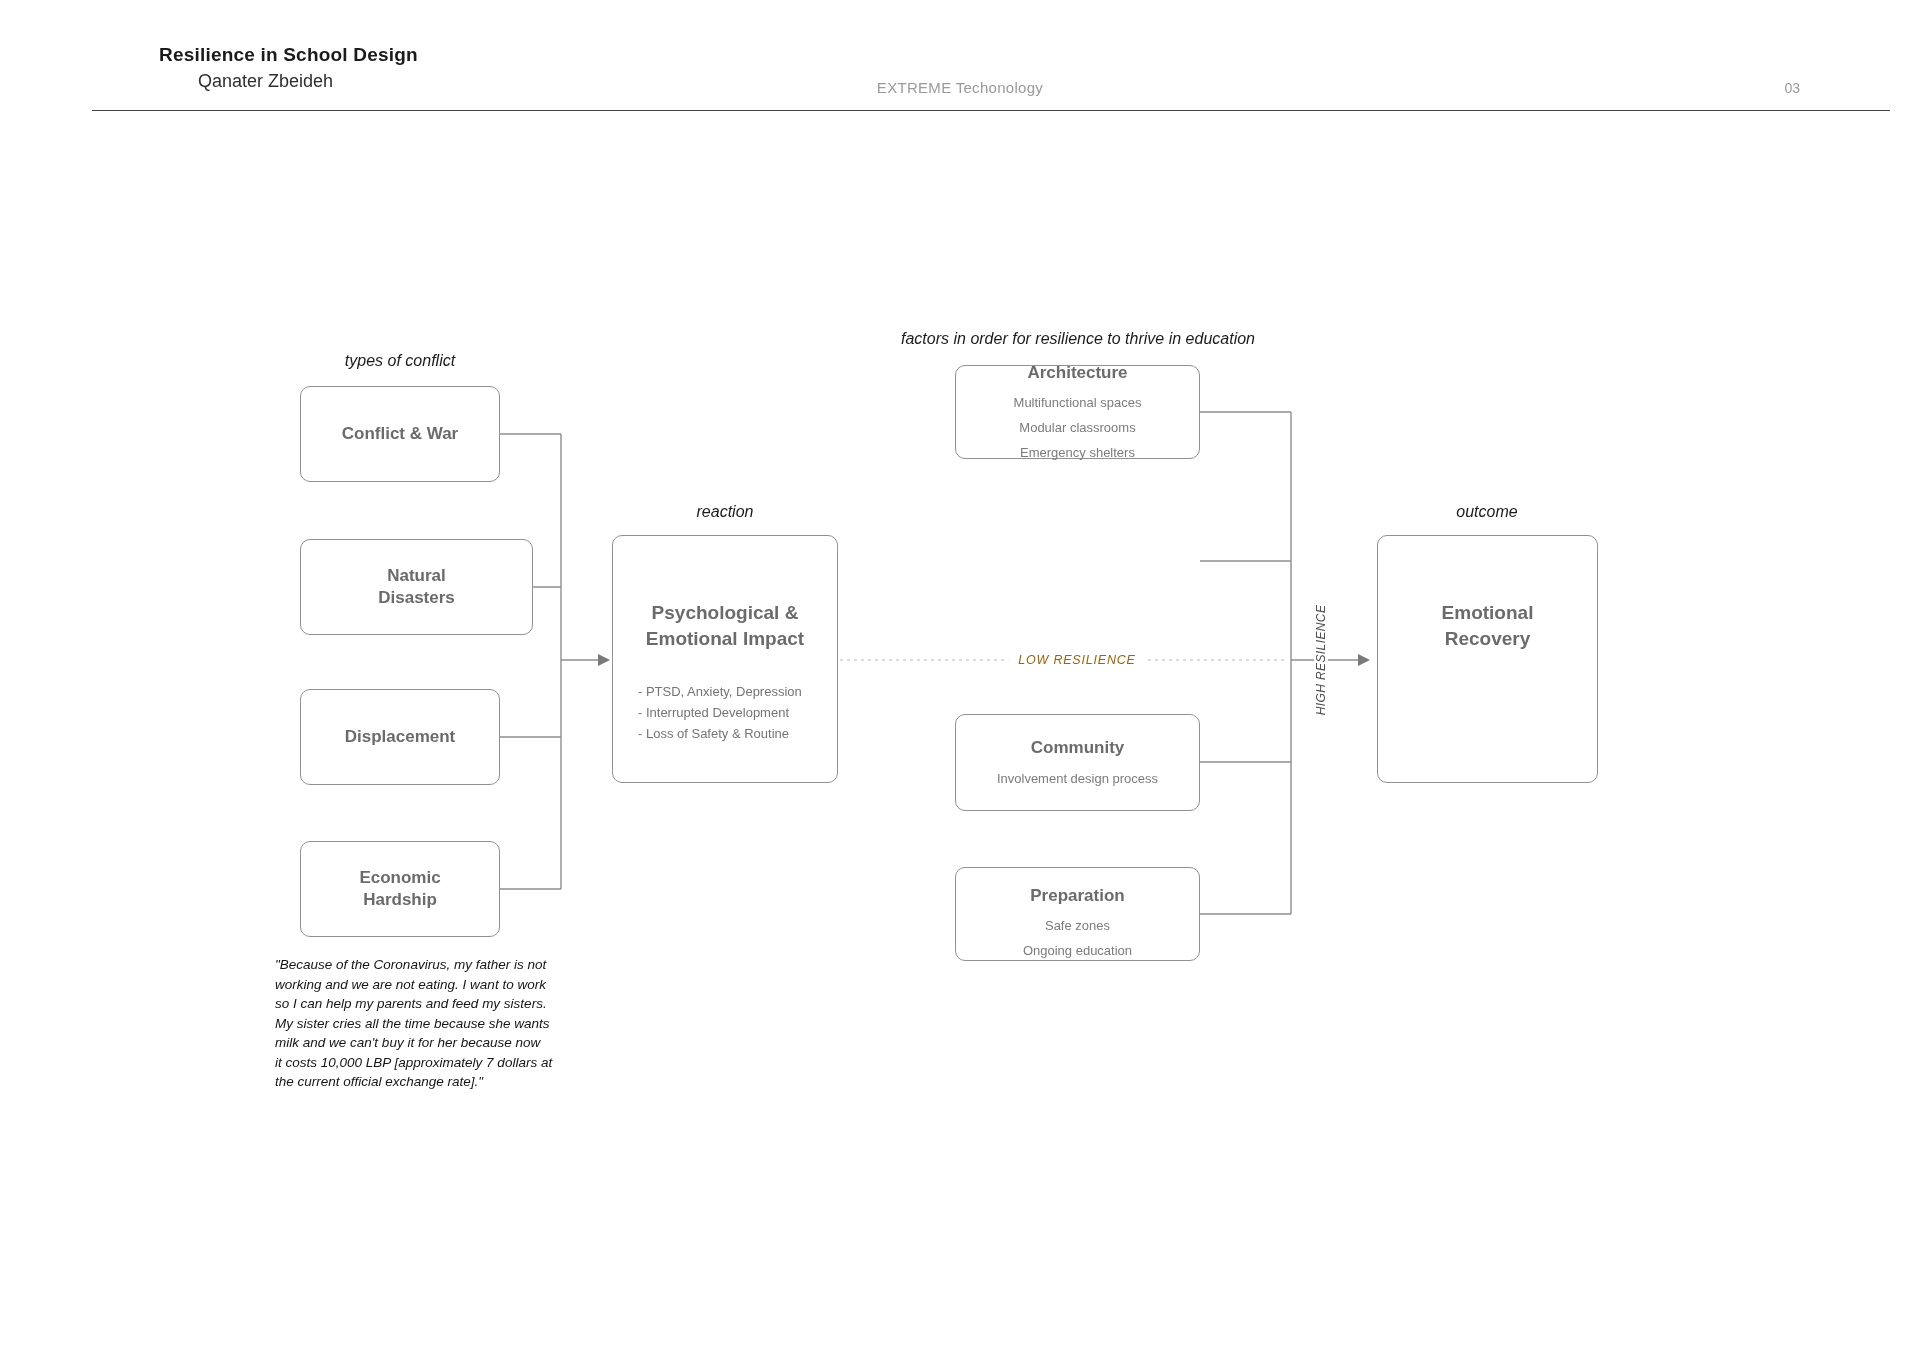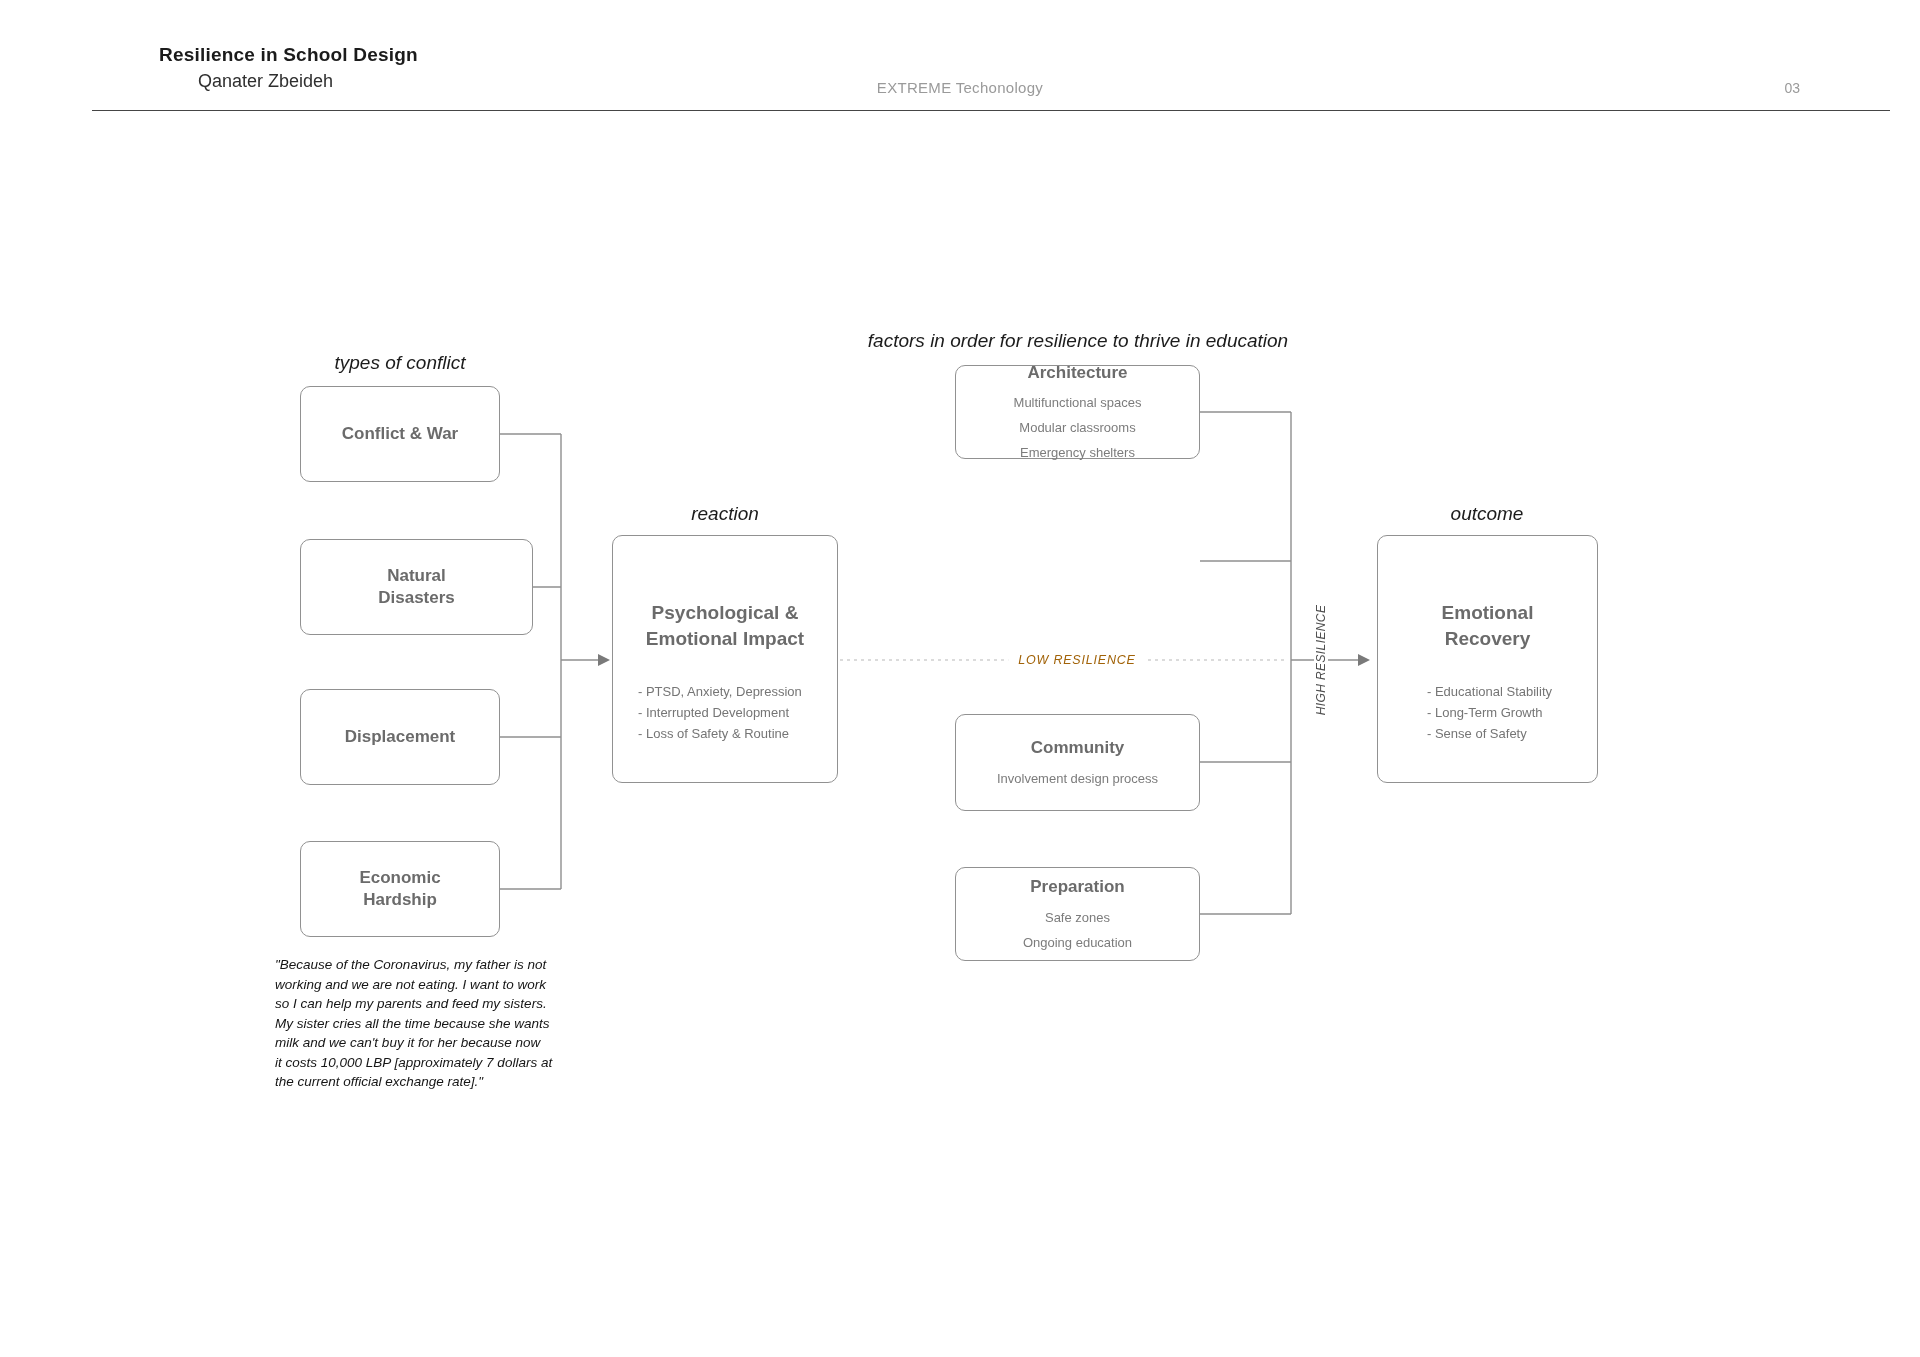--- a/index.html
+++ b/index.html
@@ -39,21 +39,21 @@
 
   .big-box { justify-content:flex-start; }
   .big-title { font-size:19px; line-height:1.38; margin-top:64px; }
   .big-items { align-self:stretch; text-align:left; margin-top:22px; font-size:13px; color:#757575; line-height:1.6; }
   .reaction-items { padding-left:25px; }
   .outcome-items  { padding-left:49px; }
 
   
   .diagram-label {
     position:absolute; transform:translateX(-50%);
-    font-size:19px; font-style:italic; color:#1c1c1c;
+    font-size:16px; font-style:italic; color:#1c1c1c;
     white-space:nowrap; text-align:center; font-weight:500;
   }
 
   .low-res-label {
     position:absolute; left:1077px; top:660px;
     transform:translate(-50%,-50%);
     background:#ffffff; padding:0 10px;
     font-size:12.5px; font-style:italic; color:#a16207; letter-spacing:.8px; white-space:nowrap;
   }
   .high-res-label {
@@ -137,37 +137,32 @@
   <div class="box factor-box" style="left:955px; top:365px; width:245px; height:94px;">
     <div class="box-title">Architecture</div>
     <div class="factor-line">Multifunctional spaces</div>
     <div class="factor-line">Modular classrooms</div>
     <div class="factor-line">Emergency shelters</div>
   </div>
   <div class="box factor-box" style="left:955px; top:714px; width:245px; height:97px;">
     <div class="box-title">Community</div>
     <div class="factor-line">Involvement design process</div>
   </div>
-  <div class="box factor-box" style="left:955px; top:867px; width:245px; height:94px;">
+  <div class="box factor-box" style="left:955px; top:867px; width:245px; height:94px;justify-content:flex-end;">
     <div class="box-title">Preparation</div>
     <div class="factor-line">Safe zones</div>
     <div class="factor-line">Ongoing education</div>
   </div>
 
   <div class="low-res-label">LOW RESILIENCE</div>
   <div class="high-res-label">HIGH RESILIENCE</div>
 
   <div class="box big-box" style="left:1377px; top:535px; width:221px; height:248px;">
     <div class="box-title big-title">Emotional
 Recovery</div>
-    <div class="big-items outcome-items">
-      <div>- Educational Stability</div>
-      <div>- Long-Term Growth</div>
-      <div>- Sense of Safety</div>
-    </div>
   </div>
 
   <div class="quote">"Because of the Coronavirus, my father is not
 working and we are not eating. I want to work
 so I can help my parents and feed my sisters.
 My sister cries all the time because she wants
 milk and we can't buy it for her because now
 it costs 10,000 LBP [approximately 7 dollars at
 the current official exchange rate]."</div>
 

